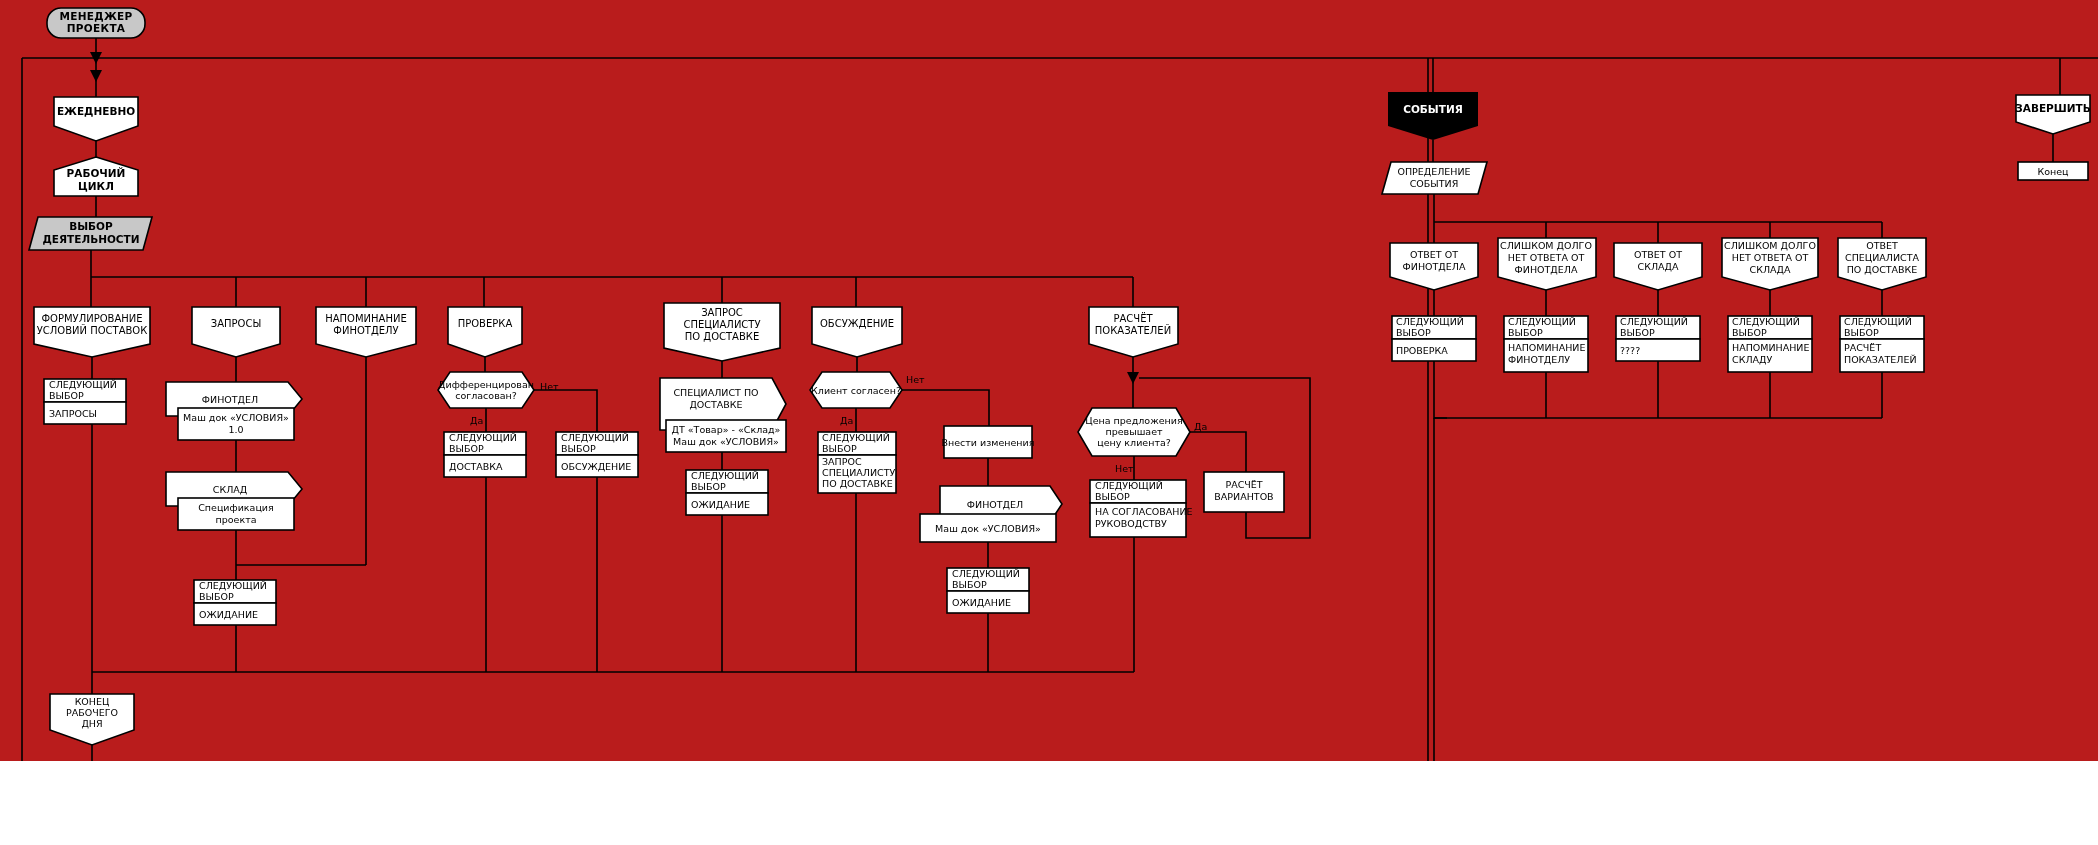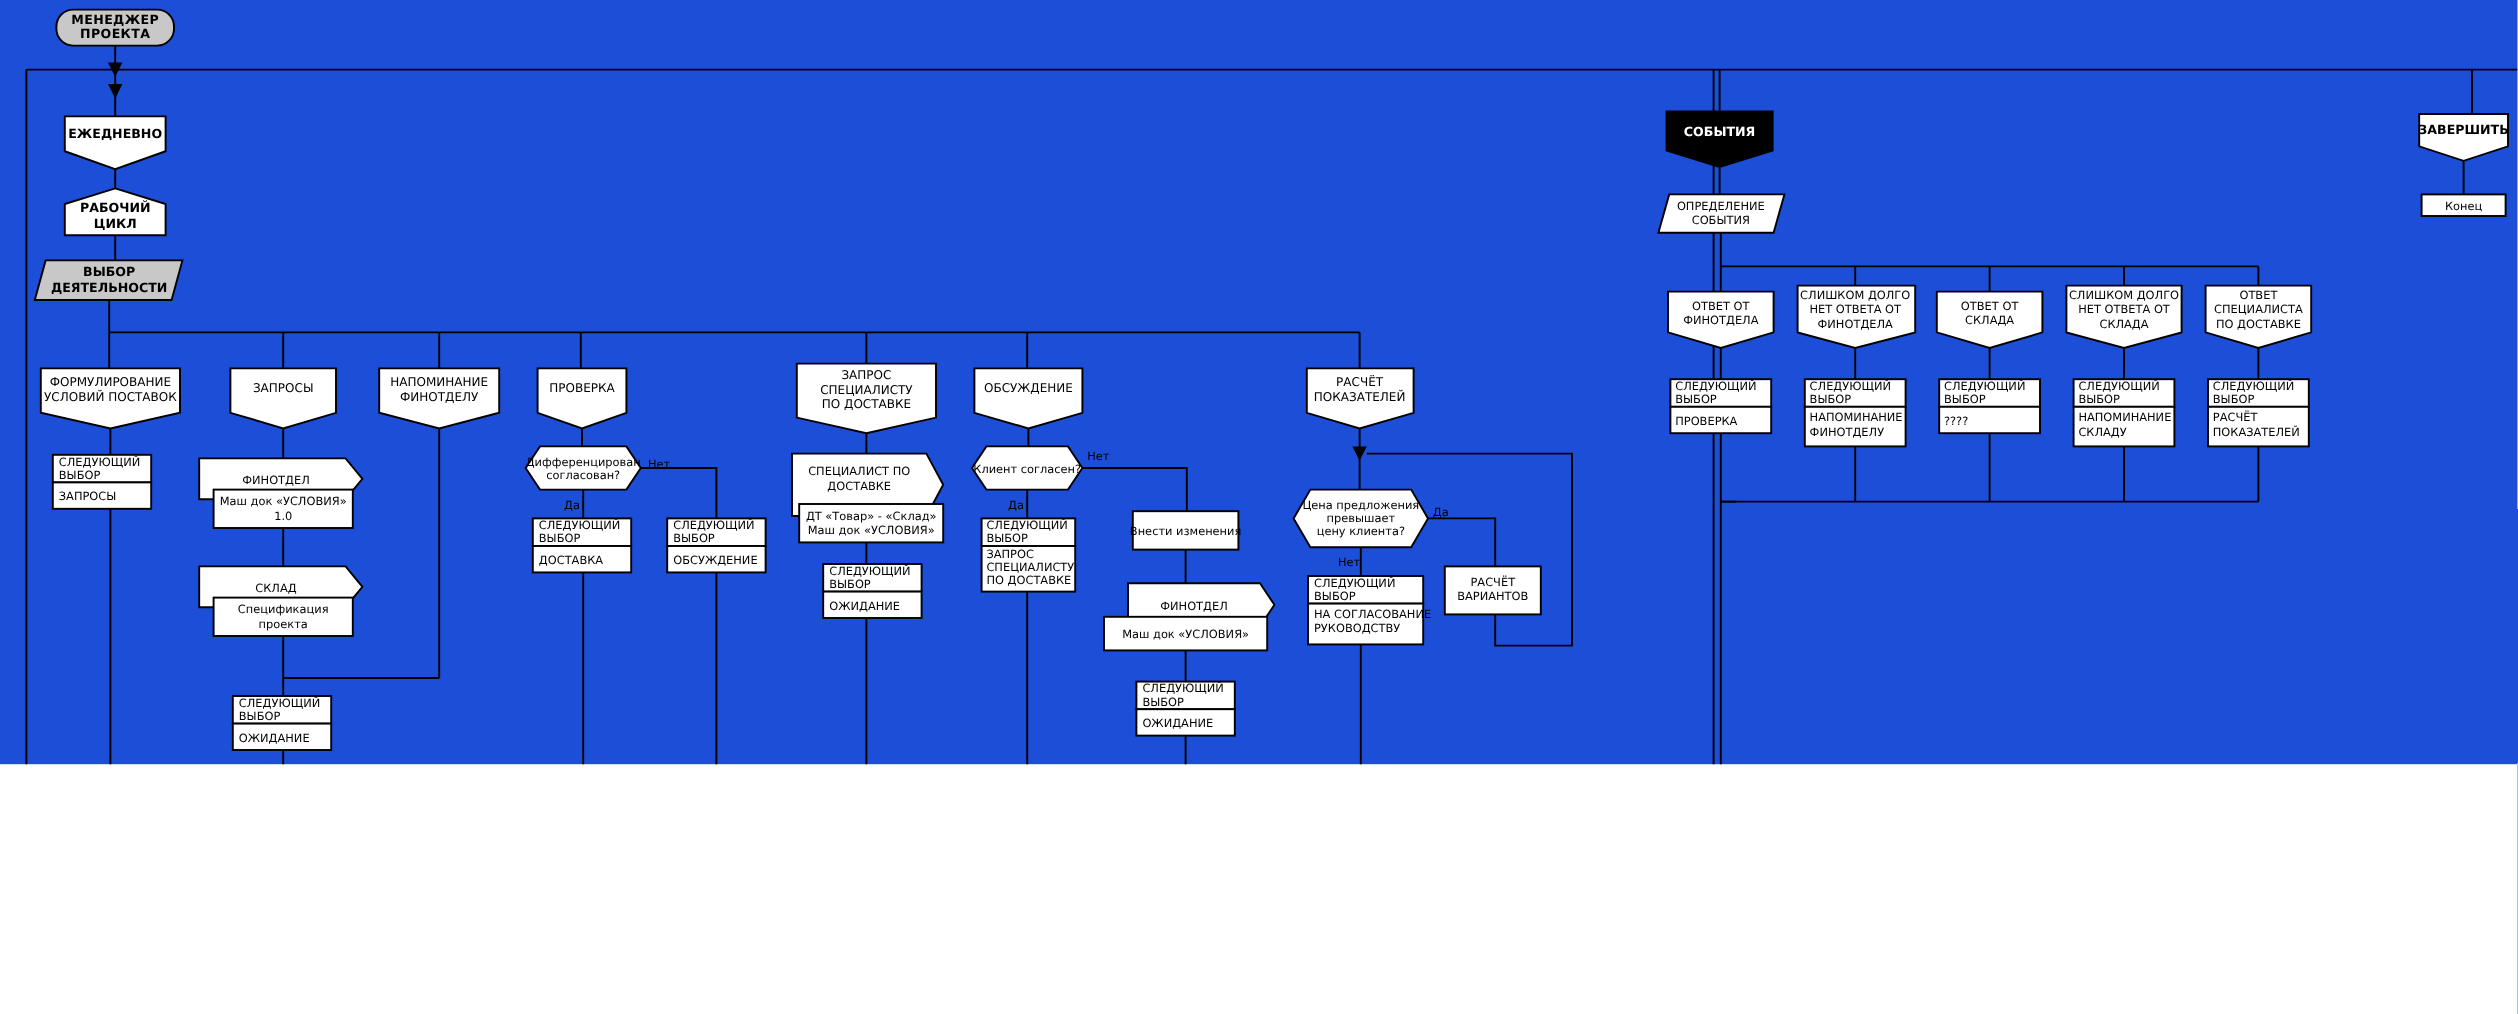--- a/index.html
+++ b/index.html
@@ -1,17 +1,17 @@
 <!DOCTYPE html>
 <html><head>
 <meta charset="utf-8">
 <style>
   html,body{margin:0;padding:0;background:#ffffff;}
   body{font-family:"DejaVu Sans", sans-serif;}
-  #stage{position:relative;width:2098px;height:637px;background:#1d4ed8;overflow:hidden;}
+  #stage{position:relative;width:2098px;height:761px;background:#b91c1c;overflow:hidden;}
   svg{position:absolute;left:0;top:0;width:2098px;height:845px;}
   text{font-family:"DejaVu Sans", sans-serif;fill:#000;}
   .ln{stroke:#000;stroke-width:1.6;fill:none;}
   .sh{stroke:#000;stroke-width:1.6;fill:#fff;}
   .grey{fill:#c8c8c8;}
   .blk{fill:#000000;}
   .wtxt{fill:#ffffff;}
   .t-cap{font-size:10.5px;font-weight:bold;letter-spacing:.3px;}
   .t-lab{font-size:10.5px;font-weight:bold;}
   .t-sm{font-size:10px;}

